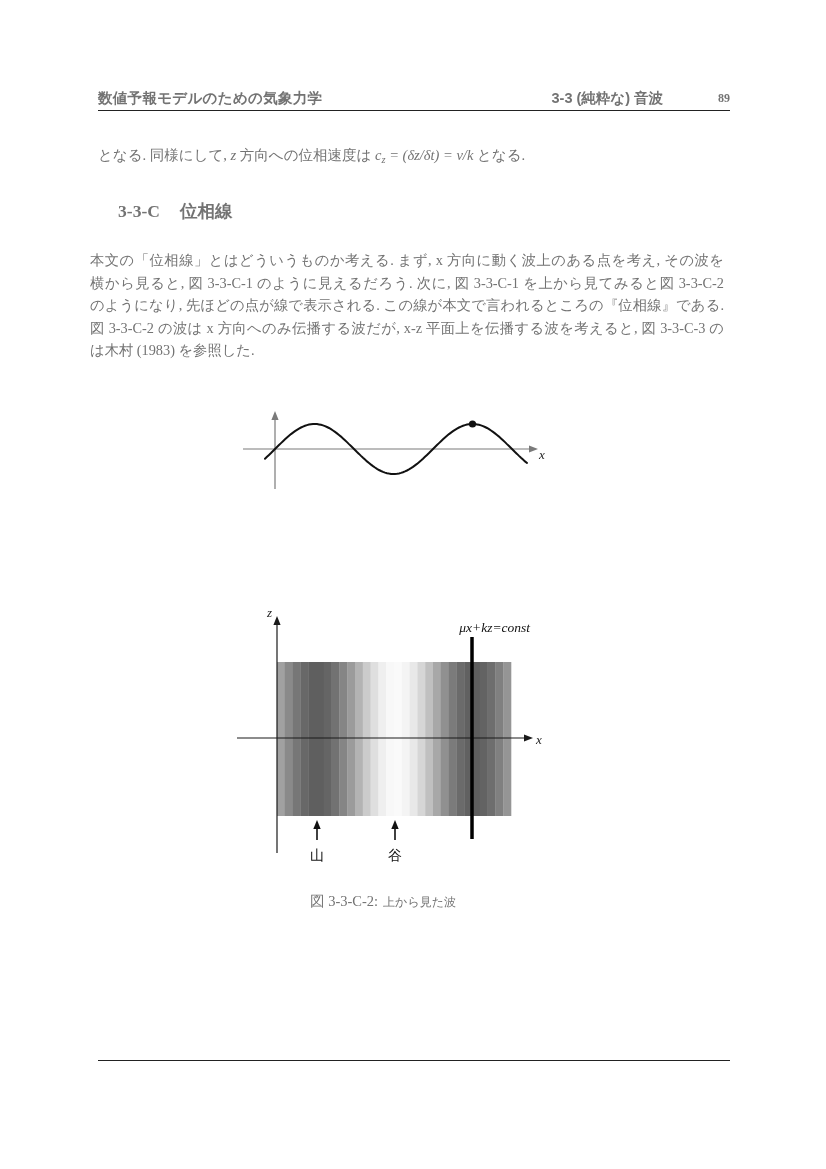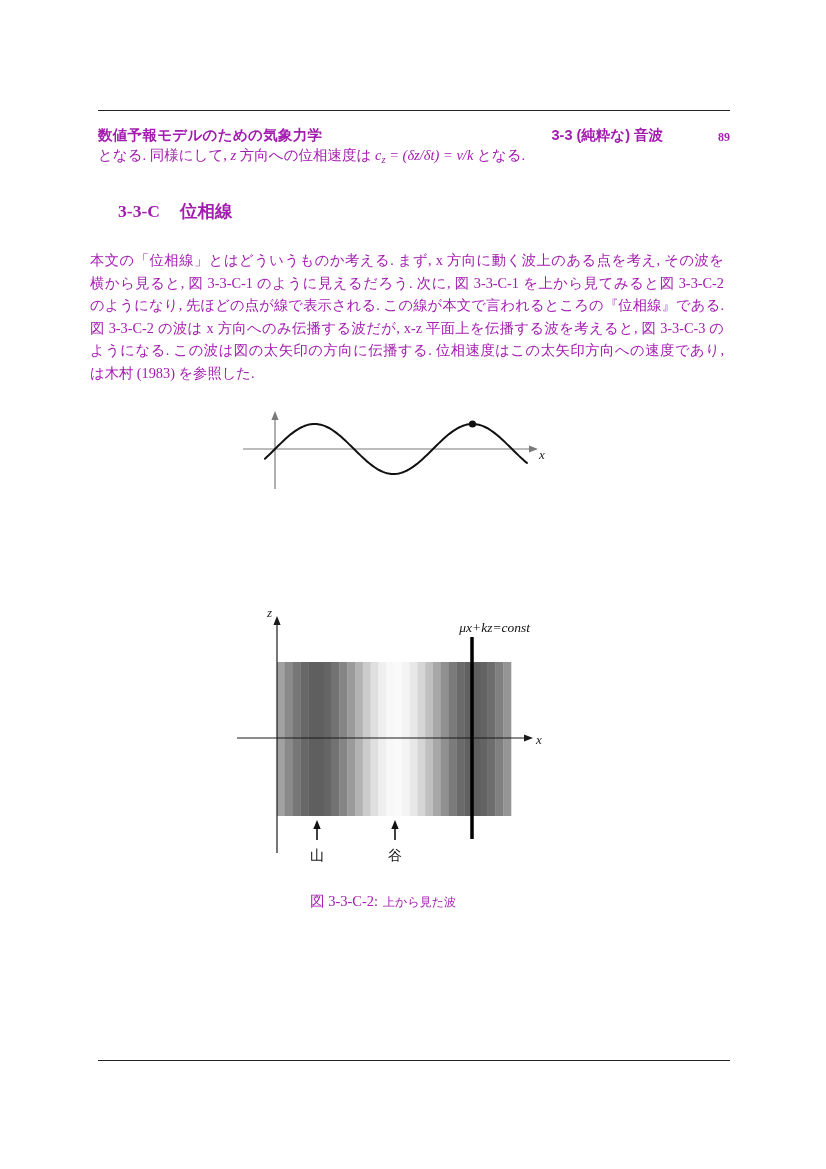--- a/index.html
+++ b/index.html
@@ -1,24 +1,24 @@
 <!DOCTYPE html>
 <html><head>
 <meta charset="utf-8">
 <style>
   html,body{margin:0;padding:0;background:#fff;}
   .page{
     position:relative;width:826px;height:1169px;background:#ffffff;
-    font-family:"Liberation Serif","DejaVu Serif",serif;color:#a21caf;
+    font-family:"Liberation Serif","DejaVu Serif",serif;color:#737373;
     overflow:hidden;
   }
   
   .header-row{position:absolute;left:98px;top:89px;width:632px;display:flex;justify-content:space-between;align-items:baseline;}
   .hdr-left{font-family:"Liberation Sans","DejaVu Sans",sans-serif;font-weight:bold;font-size:14.5px;letter-spacing:0.3px;}
-  .hdr-right{display:flex;align-items:flex-end;margin-top:37px;}
+  .hdr-right{display:flex;align-items:center;}
   .hdr-section{font-family:"Liberation Sans","DejaVu Sans",sans-serif;font-weight:bold;font-size:14.5px;}
   .hdr-pagenum{font-weight:bold;font-size:12px;margin-left:55px;}
   .header-rule{position:absolute;left:98px;top:110px;width:632px;height:0;border-top:1.6px solid #222;}
   
   .intro{position:absolute;left:98px;top:145px;width:640px;font-size:14.5px;line-height:21px;}
   .mvar{font-style:italic;font-family:"Liberation Serif","DejaVu Serif",serif;}
   .msub{font-style:italic;font-size:10.5px;vertical-align:-3px;}
   
   .section-heading{position:absolute;left:98px;top:199px;font-family:"Liberation Sans","DejaVu Sans",sans-serif;font-weight:bold;font-size:17.5px;text-align:center;}
   .sec-num{display:inline-block;width:82px;font-family:"Liberation Serif","DejaVu Serif",serif;font-weight:bold;}
@@ -62,21 +62,20 @@
 
   <div class="section-heading">
     <span class="sec-num">3-3-C</span><span>位相線</span>
   </div>
 
   <div class="body-par">
     <div class="body-line">本文の「位相線」とはどういうものか考える. まず, x 方向に動く波上のある点を考え, その波を</div>
     <div class="body-line">横から見ると, 図 3-3-C-1 のように見えるだろう. 次に, 図 3-3-C-1 を上から見てみると図 3-3-C-2</div>
     <div class="body-line">のようになり, 先ほどの点が線で表示される. この線が本文で言われるところの『位相線』である.</div>
     <div class="body-line">図 3-3-C-2 の波は x 方向へのみ伝播する波だが, x-z 平面上を伝播する波を考えると, 図 3-3-C-3 の</div>
-    <div class="body-line">ようになる. この波は図の太矢印の方向に伝播する. 位相速度はこの太矢印方向への速度であり,</div>
     <div class="body-line last">は木村 (1983) を参照した.</div>
   </div>
 
   <svg class="fig1-svg" width="310" height="100" viewBox="0 0 310 100">
     <line x1="3" y1="42" x2="293" y2="42" stroke="#7a7a7a" stroke-width="1.2"></line>
     <polygon points="298,42 289,38.4 289,45.6" fill="#7a7a7a"></polygon>
     <line x1="35" y1="10" x2="35" y2="82" stroke="#7a7a7a" stroke-width="1.2"></line>
     <polygon points="35,4 31.4,13 38.6,13" fill="#7a7a7a"></polygon>
     <polyline id="sine-polyline" fill="none" stroke="#111111" stroke-width="2" stroke-linecap="round" points="25.0,51.7 27.0,49.8 29.0,47.9 31.0,46.0 33.0,44.0 35.0,42.0 37.0,40.0 39.0,38.0 41.0,36.1 43.0,34.2 45.0,32.3 47.0,30.5 49.0,28.8 51.0,27.1 53.0,25.6 55.0,24.1 57.0,22.8 59.0,21.6 61.0,20.5 63.0,19.6 65.0,18.8 67.0,18.1 69.0,17.6 71.0,17.2 73.0,17.0 75.0,17.0 77.0,17.1 79.0,17.4 81.0,17.8 83.0,18.4 85.0,19.1 87.0,20.0 89.0,21.0 91.0,22.2 93.0,23.5 95.0,24.9 97.0,26.4 99.0,28.0 101.0,29.6 103.0,31.4 105.0,33.2 107.0,35.1 109.0,37.1 111.0,39.0 113.0,41.0 115.0,43.0 117.0,45.0 119.0,46.9 121.0,48.9 123.0,50.8 125.0,52.6 127.0,54.4 129.0,56.0 131.0,57.6 133.0,59.1 135.0,60.5 137.0,61.8 139.0,63.0 141.0,64.0 143.0,64.9 145.0,65.6 147.0,66.2 149.0,66.6 151.0,66.9 153.0,67.0 155.0,67.0 157.0,66.8 159.0,66.4 161.0,65.9 163.0,65.2 165.0,64.4 167.0,63.5 169.0,62.4 171.0,61.2 173.0,59.9 175.0,58.4 177.0,56.9 179.0,55.2 181.0,53.5 183.0,51.7 185.0,49.8 187.0,47.9 189.0,46.0 191.0,44.0 193.0,42.0 195.0,40.0 197.0,38.0 199.0,36.1 201.0,34.2 203.0,32.3 205.0,30.5 207.0,28.8 209.0,27.1 211.0,25.6 213.0,24.1 215.0,22.8 217.0,21.6 219.0,20.5 221.0,19.6 223.0,18.8 225.0,18.1 227.0,17.6 229.0,17.2 231.0,17.0 233.0,17.0 235.0,17.1 237.0,17.4 239.0,17.8 241.0,18.4 243.0,19.1 245.0,20.0 247.0,21.0 249.0,22.2 251.0,23.5 253.0,24.9 255.0,26.4 257.0,28.0 259.0,29.6 261.0,31.4 263.0,33.2 265.0,35.1 267.0,37.1 269.0,39.0 271.0,41.0 273.0,43.0 275.0,45.0 277.0,46.9 279.0,48.9 281.0,50.8 283.0,52.6 285.0,54.4 287.0,56.0"></polyline>
     <circle id="sine-dot" r="3.6" fill="#111111" cx="232.5" cy="17"></circle>

